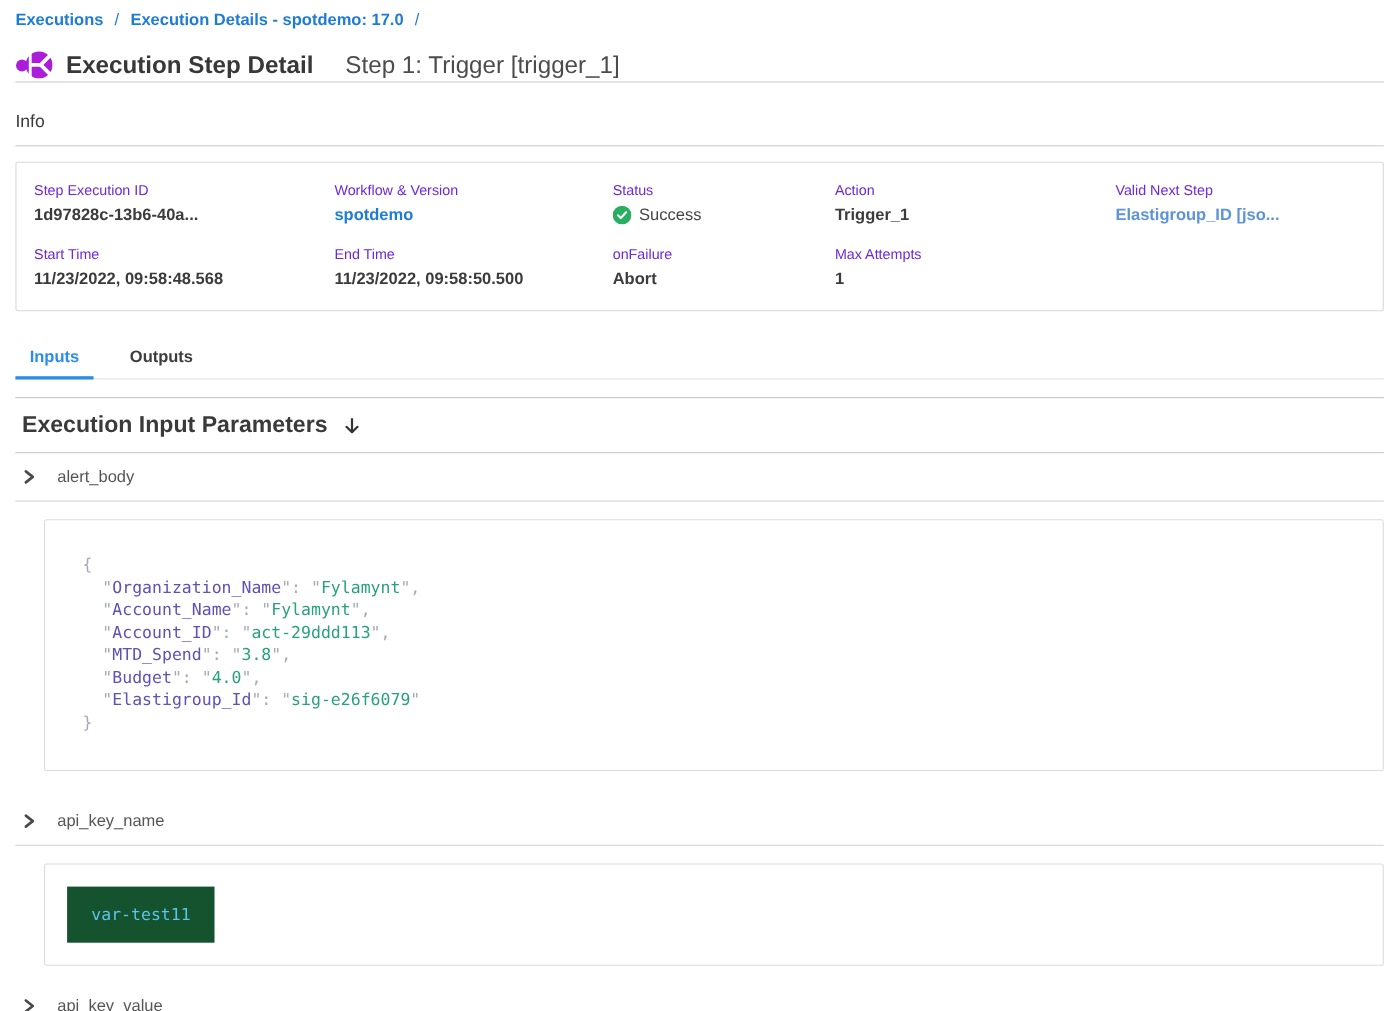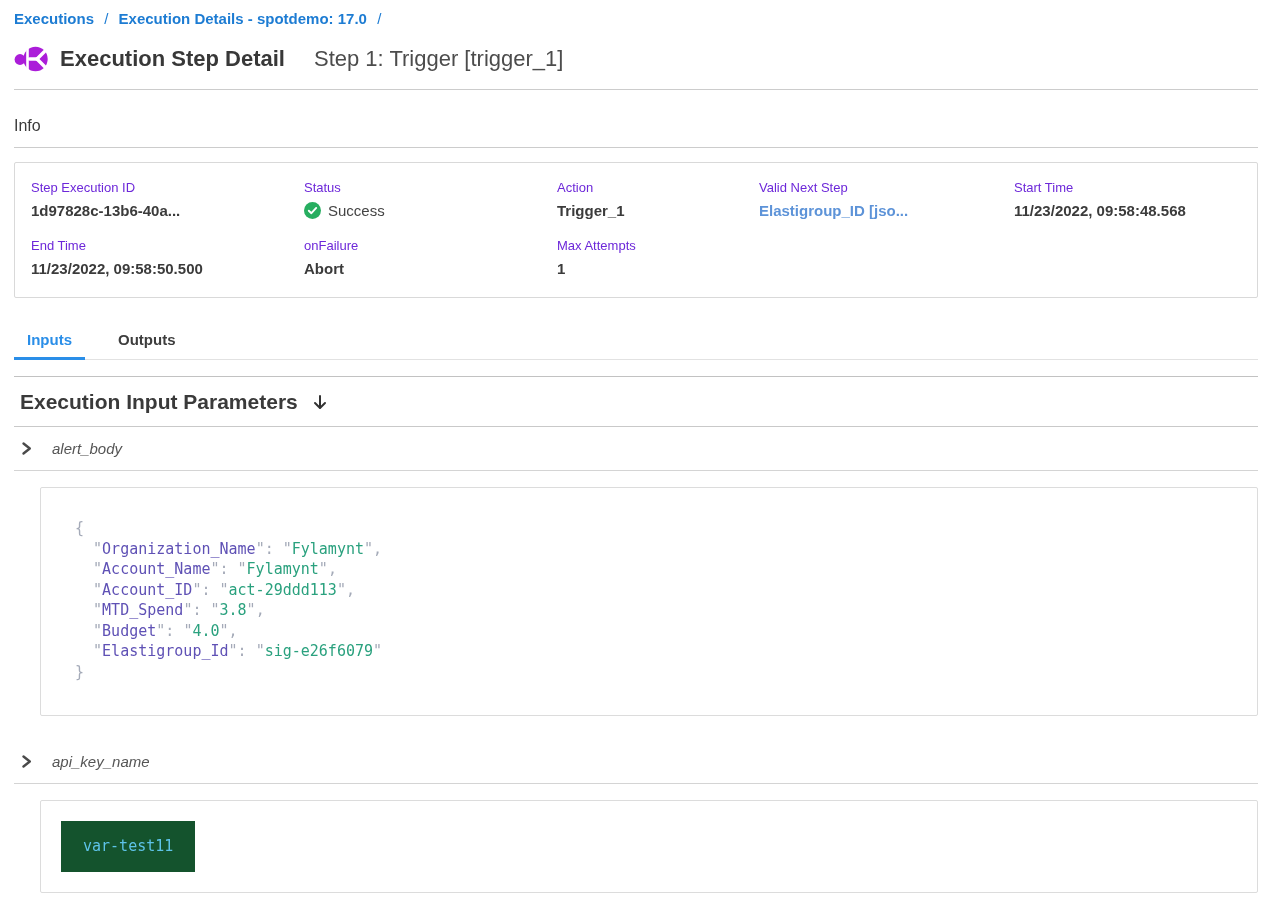--- a/index.html
+++ b/index.html
@@ -19,21 +19,20 @@
   }
   .breadcrumb a { color: var(--link-blue); text-decoration: none; cursor: pointer; }
   .breadcrumb .sep { margin: 0 6px; font-weight: 400; }
 
   
   .header {
     display: flex;
     align-items: center;
     gap: 12px;
     margin-top: 17px;
-    padding-bottom: 15px;
     border-bottom: 1px solid #cccccc;
   }
   .header .logo { width: 34px; height: 30px; flex: 0 0 auto; }
   .page-title { font-size: 22px; font-weight: 700; color: #383838; }
   .page-subtitle { font-size: 22px; font-weight: 400; color: #4c4c4c; margin-left: 17px; }
 
   
   .info-heading {
     margin-top: 27px;
     font-size: 16px;
@@ -94,21 +93,21 @@
 
   
   .section-row {
     display: flex;
     align-items: center;
     padding: 13px 0 13px 6px;
     cursor: pointer;
     border-bottom: 1px solid #d4d4d4;
   }
   .section-row .chevron { display: flex; margin-right: 19px; }
-  .section-label { font-size: 15px; color: #555555; font-style: italic; }
+  .section-label { font-size: 15px; color: #555555; }
   .section-row.last { border-bottom: none; }
 
   
   .content-card {
     margin: 16px 0 24px 26px;
     border: 1px solid #dcdcdc;
     border-radius: 2px;
   }
   .json-card { padding: 30px 34px 33px 34px; }
   .json-card code, .value-chip {
@@ -157,20 +156,24 @@
 </div>
 
 <div class="info-heading">Info</div>
 
 <div class="info-card">
   <div class="info-cell">
     <div class="info-label">Step Execution ID</div>
     <div class="info-value">1d97828c-13b6-40a...</div>
   </div>
   <div class="info-cell">
+    <div class="info-label">Workflow &amp; Version</div>
+    <div class="info-value link">spotdemo</div>
+  </div>
+  <div class="info-cell">
     <div class="info-label">Status</div>
     <div class="info-value status">
       <span class="status-icon">
         <svg width="17" height="17" viewBox="0 0 17 17">
           <circle cx="8.5" cy="8.5" r="8.5" fill="#27ae60"></circle>
           <path d="M4.8 8.7 L7.4 11.2 L12.2 5.9" stroke="#ffffff" stroke-width="1.9" fill="none" stroke-linecap="round" stroke-linejoin="round"></path>
         </svg>
       </span>
       <span>Success</span>
     </div>

